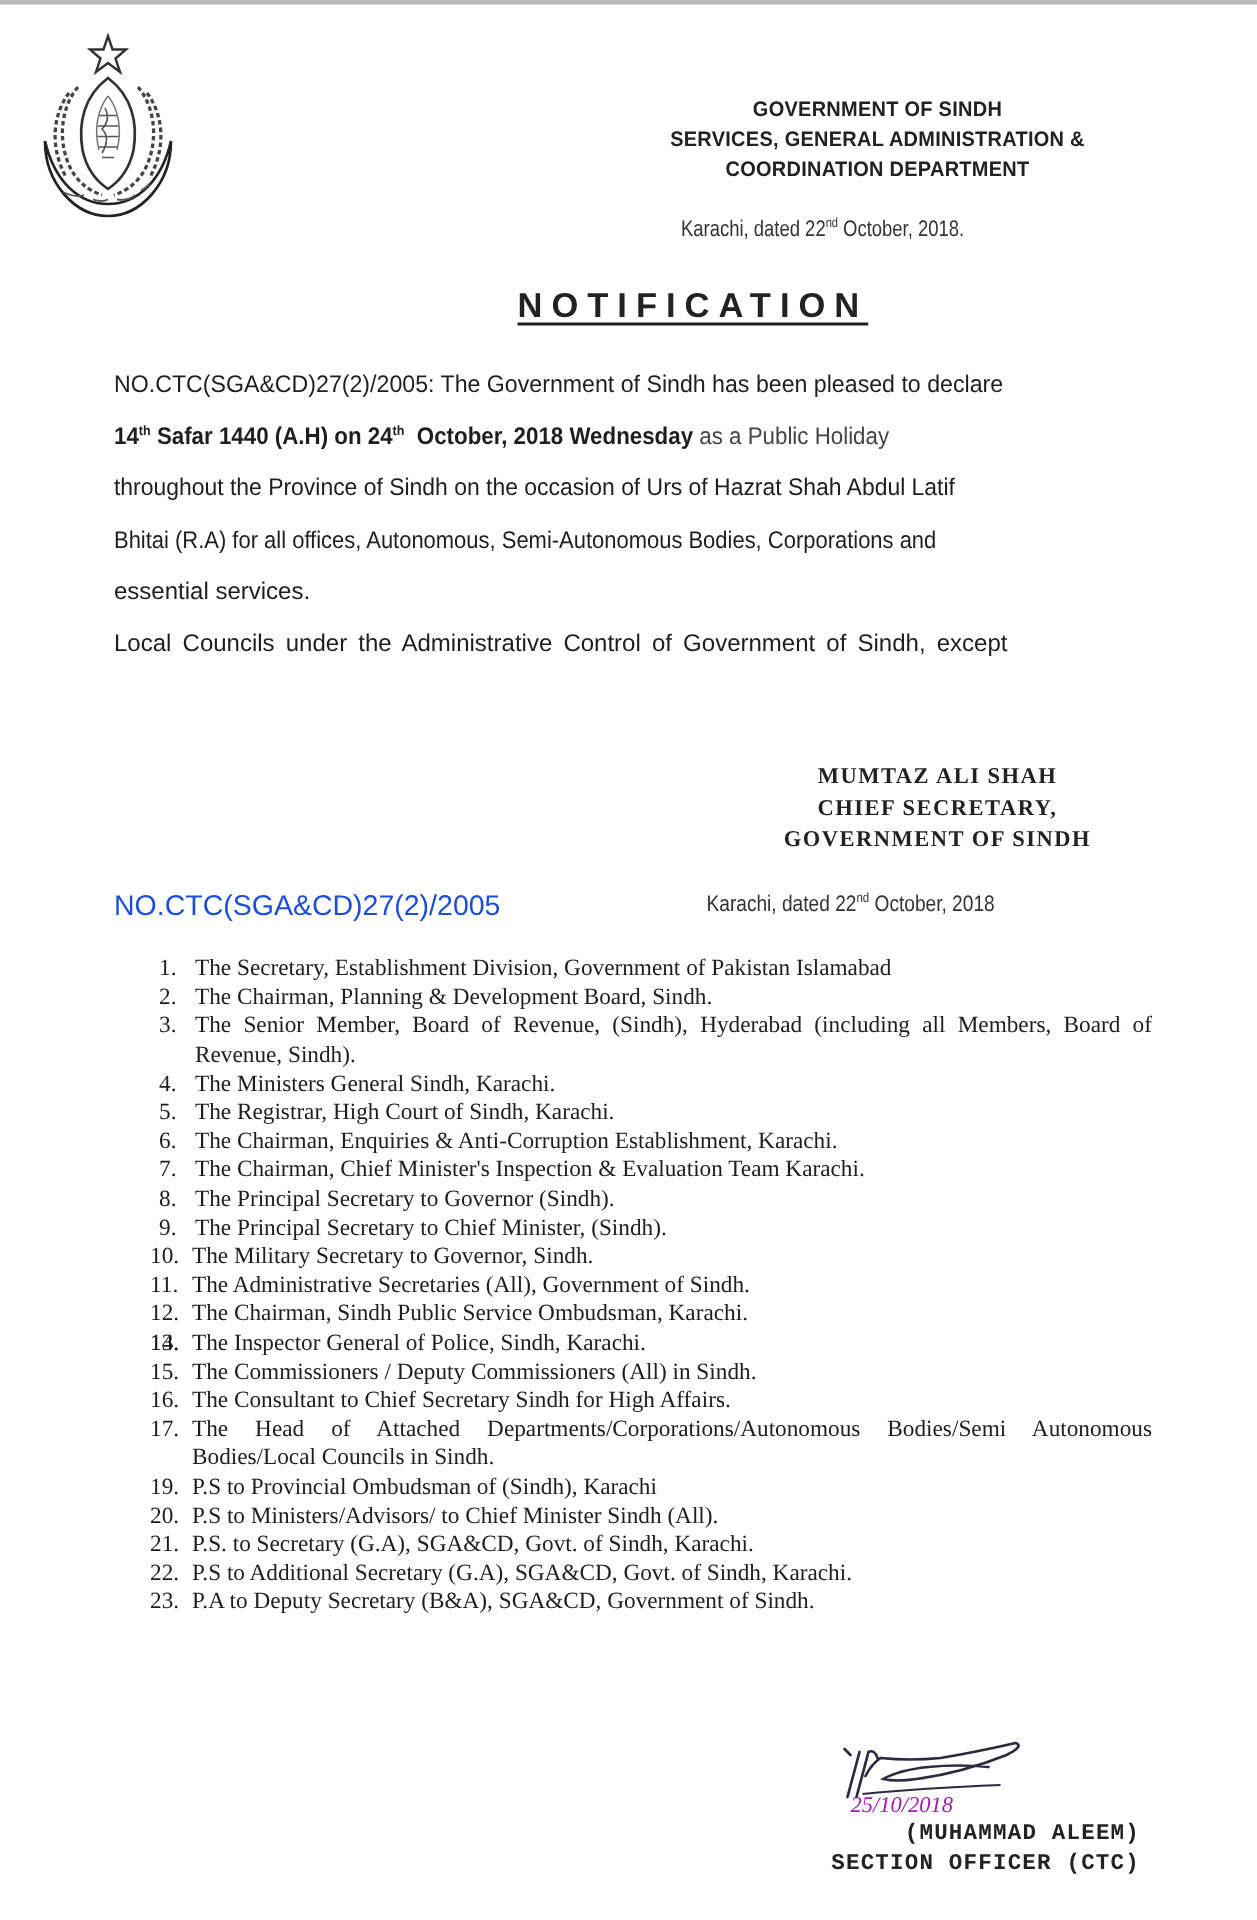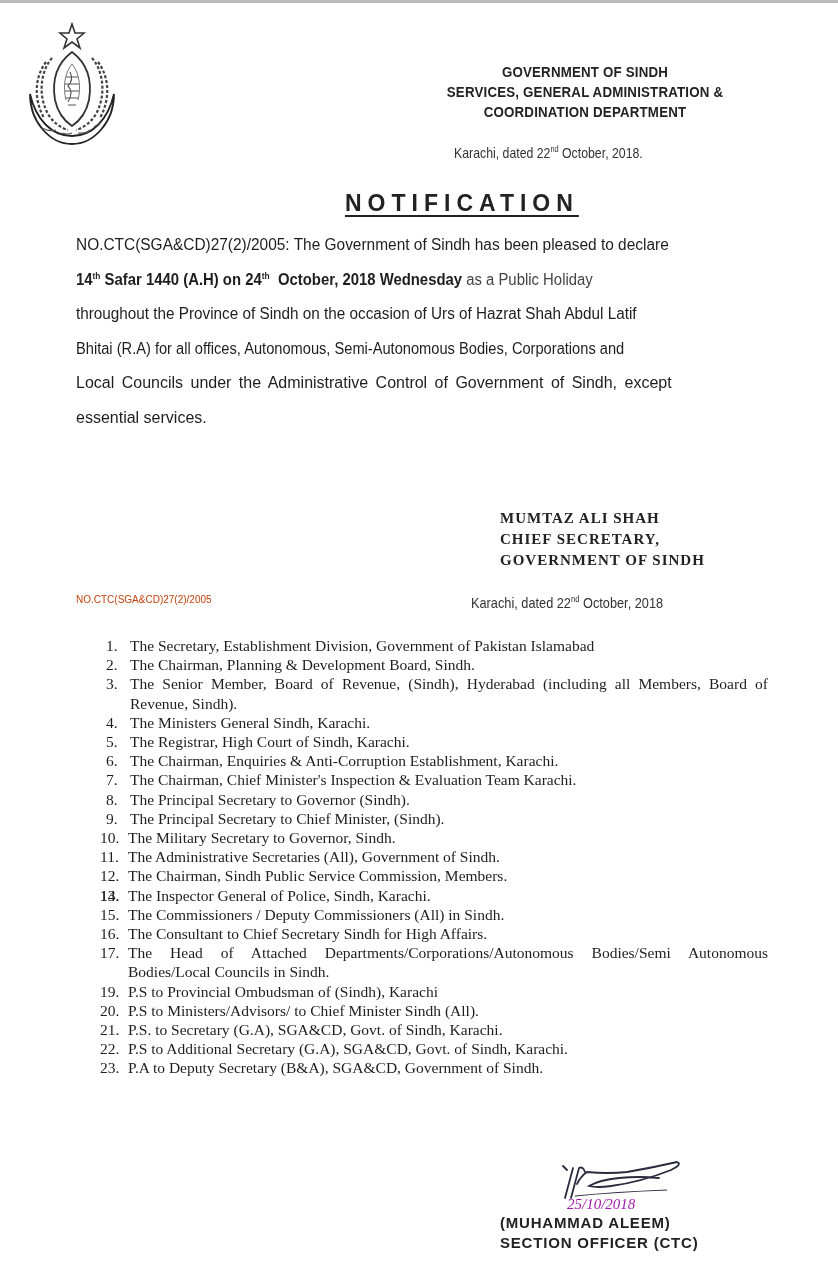--- a/index.html
+++ b/index.html
@@ -27,37 +27,37 @@
   sup { font-size: 9px; vertical-align: 6px; line-height: 0; }
 
   .notif-title {
     left: 300px; top: 190px; font-family: "Liberation Sans", sans-serif; font-weight: bold;
     font-size: 23px; letter-spacing: 6px; text-decoration: underline; text-underline-offset: 4px;
     color: #222;
     margin-left: 45px;
   }
 
   .body-para {
-    left: 76px; top: 228px; width: 694px;
+    left: 76px; top: 240px; width: 694px;
     font-family: "Liberation Sans", sans-serif; font-size: 16px; line-height: 34.5px;
     text-align: justify; color: #1e1e1e;
   }
   .body-para .line { display: block; white-space: nowrap; transform-origin: left; }
   .bold { font-weight: bold; }
   .light { color: #444; }
 
   
   .sig1 {
-    left: 500px; top: 508px; width: 250px; text-align: left;
+    left: 500px; top: 508px; width: 250px; text-align: center;
     font-family: "Liberation Serif", serif; font-weight: bold; font-size: 15px; line-height: 21px;
     letter-spacing: 1px; color: #222;
   }
 
   .ref2 {
-    left: 76px; top: 594px; font-family: "Liberation Sans", sans-serif; font-size: 10px; color: #c2410c;
+    left: 76px; top: 594px; font-family: "Liberation Sans", sans-serif; font-size: 19px; color: #1d4ed8;
   }
   .dated-2 {
     left: 471px; top: 594px; font-family: "Liberation Sans", sans-serif; font-size: 15px; color: #333;
     transform: scaleX(0.85); transform-origin: left;
   }
 
   
   .dist {
     left: 100px; top: 636px; width: 680px; margin: 0; padding: 0; list-style: none;
     font-family: "Liberation Serif", serif; font-size: 15.5px; line-height: 19.2px; color: #1e1e1e;
@@ -68,22 +68,22 @@
   .dist .num { position: absolute; left: 6px; top: 0; }
   .dist li.two .num { left: 0; }
 
   
   .sig-scribble { left: 555px; top: 1158px; width: 140px; height: 70px; }
   .sig-date {
     left: 567px; top: 1196px; font-family: "Liberation Serif", serif; font-style: italic;
     font-size: 15px; color: #a21caf;
   }
   .sig2 {
-    left: 500px; top: 1213px; width: 260px; text-align: left;
-    font-family: Liberation Sans, sans-serif; font-weight: bold; font-size: 15px; line-height: 20px;
+    left: 500px; top: 1213px; width: 260px; text-align: right;
+    font-family: Liberation Mono, monospace; font-weight: bold; font-size: 15px; line-height: 20px;
     letter-spacing: 0.8px; color: #222;
   }
 </style>
 </head>
 <body>
 
 <div class="topbar"></div>
 
 <svg class="abs emblem" viewBox="0 0 100 128">
   <polygon points="50,2 53,11 62,11 55,17 58,26 50,20 42,26 45,17 38,11 47,11" fill="none" stroke="#333" stroke-width="1.6"></polygon>
@@ -115,22 +115,22 @@
 
 <div class="abs notif-title">NOTIFICATION</div>
 
 <div class="abs body-para">
   <span class="line" style="transform:scaleX(0.965)">NO.CTC(SGA&amp;CD)27(2)/2005: The Government of Sindh has been pleased to declare</span>
   <span class="line" style="transform:scaleX(0.93)">
     <span class="bold">14</span><sup class="bold">th</sup><span class="bold"> Safar 1440 (A.H) on 24</span><sup class="bold">th</sup><span class="bold" style="white-space:pre">  October, 2018 Wednesday</span><span class="light"> as a Public Holiday</span>
   </span>
   <span class="line" style="transform:scaleX(0.955)">throughout the Province of Sindh on the occasion of Urs of Hazrat Shah Abdul Latif</span>
   <span class="line" style="transform:scaleX(0.915)">Bhitai (R.A) for all offices, Autonomous, Semi-Autonomous Bodies, Corporations and</span>
+  <span class="line">essential services.</span>
   <span class="line" style="transform:scaleX(1.0);word-spacing:3px">Local Councils under the Administrative Control of Government of Sindh, except</span>
-  <span class="line">essential services.</span>
 </div>
 
 <div class="abs sig1">
   <div>MUMTAZ ALI SHAH</div>
   <div>CHIEF SECRETARY,</div>
   <div>GOVERNMENT OF SINDH</div>
 </div>
 
 <div class="abs ref2">NO.CTC(SGA&amp;CD)27(2)/2005</div>
 <div class="abs dated-2">
@@ -142,21 +142,21 @@
   <li><span class="num">2.</span><span>The Chairman, Planning &amp; Development Board, Sindh.</span></li>
   <li class="wrap"><span class="num">3.</span><span>The Senior Member, Board of Revenue, (Sindh), Hyderabad (including all Members, Board of Revenue, Sindh).</span></li>
   <li><span class="num">4.</span><span>The Ministers General Sindh, Karachi.</span></li>
   <li><span class="num">5.</span><span>The Registrar, High Court of Sindh, Karachi.</span></li>
   <li><span class="num">6.</span><span>The Chairman, Enquiries &amp; Anti-Corruption Establishment, Karachi.</span></li>
   <li><span class="num">7.</span><span>The Chairman, Chief Minister's Inspection &amp; Evaluation Team Karachi.</span></li>
   <li><span class="num">8.</span><span>The Principal Secretary to Governor (Sindh).</span></li>
   <li><span class="num">9.</span><span>The Principal Secretary to Chief Minister, (Sindh).</span></li>
   <li class="two tight"><span class="num">10.</span><span>The Military Secretary to Governor, Sindh.</span></li>
   <li class="two tight"><span class="num">11.</span><span>The Administrative Secretaries (All), Government of Sindh.</span></li>
-  <li class="two tight"><span class="num">12.</span><span>The Chairman, Sindh Public Service Commission, Members.</span></li>
+  <li class="two tight"><span class="num">12.</span><span>The Chairman, Sindh Public Service Ombudsman, Karachi.</span></li>
   <li class="two tight"><span class="num">13.</span></li>
   <li class="two tight"><span class="num">14.</span><span>The Inspector General of Police, Sindh, Karachi.</span></li>
   <li class="two tight"><span class="num">15.</span><span>The Commissioners / Deputy Commissioners (All) in Sindh.</span></li>
   <li class="two tight"><span class="num">16.</span><span>The Consultant to Chief Secretary Sindh for High Affairs.</span></li>
   <li class="two tight wrap"><span class="num">17.</span><span>The Head of Attached Departments/Corporations/Autonomous Bodies/Semi Autonomous Bodies/Local Councils in Sindh.</span></li>
   <li class="two tight"><span class="num">19.</span><span>P.S to Provincial Ombudsman of (Sindh), Karachi</span></li>
   <li class="two tight"><span class="num">20.</span><span>P.S to Ministers/Advisors/ to Chief Minister Sindh (All).</span></li>
   <li class="two tight"><span class="num">21.</span><span>P.S. to Secretary (G.A), SGA&amp;CD, Govt. of Sindh, Karachi.</span></li>
   <li class="two tight"><span class="num">22.</span><span>P.S to Additional Secretary (G.A), SGA&amp;CD, Govt. of Sindh, Karachi.</span></li>
   <li class="two tight"><span class="num">23.</span><span>P.A to Deputy Secretary (B&amp;A), SGA&amp;CD, Government of Sindh.</span></li>

